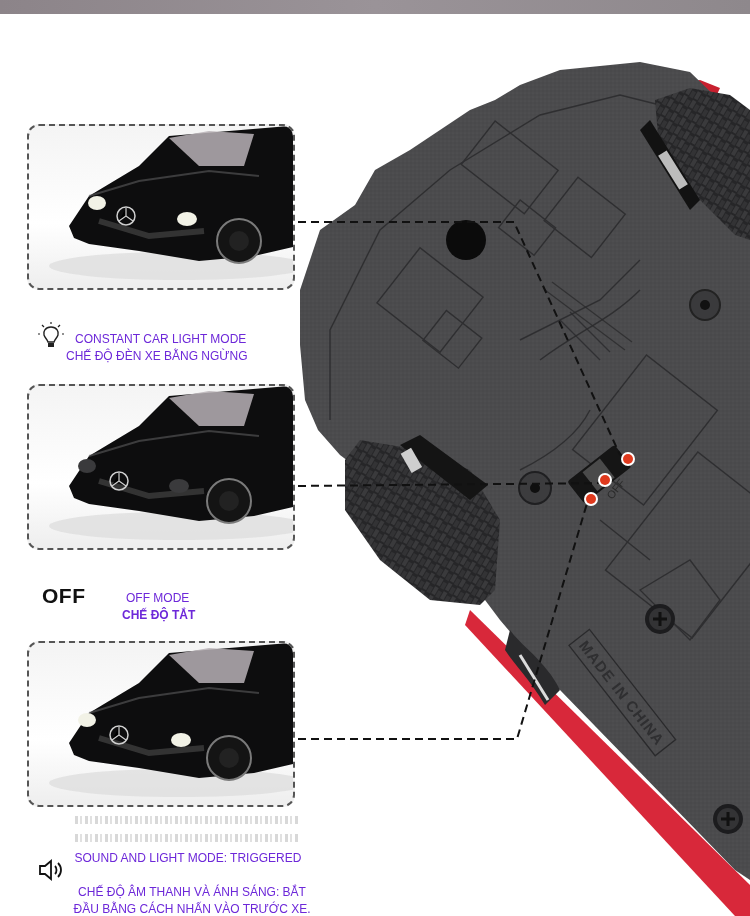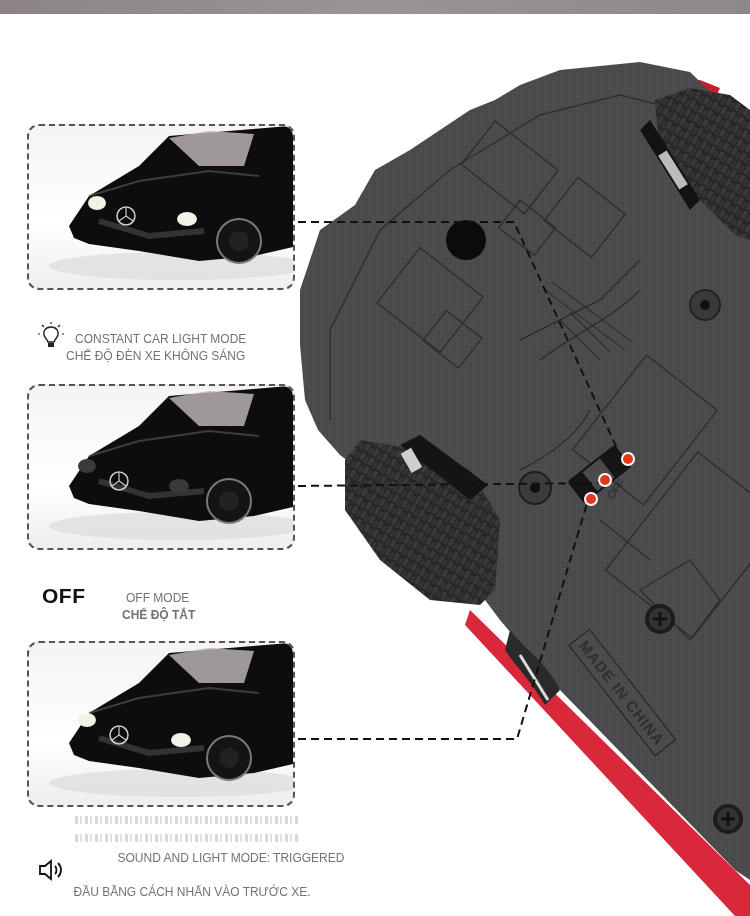--- a/index.html
+++ b/index.html
@@ -19,21 +19,21 @@
 
     
     .panel {
       position: absolute; left: 27px; width: 268px; height: 166px;
       border: 2px dashed #555; border-radius: 12px; overflow: hidden;
       background: linear-gradient(180deg, #f4f4f4 0%, #ffffff 60%, #eeeeee 100%);
       box-sizing: border-box;
     }
     .panel svg { position: absolute; left: 0; top: 0; }
 
-    .caption { position: absolute; font-size: 12px; line-height: 17px; color: #737373; }
+    .caption { position: absolute; font-size: 12px; line-height: 17px; color: #6d28d9; }
     .caption .line { display: block; }
     .off-label {
       position: absolute; left: 42px; top: 584px;
       font-size: 21px; font-weight: bold; color: #111; letter-spacing: 0.5px;
     }
     .blur-text {
       position: absolute; left: 75px; width: 225px; height: 8px;
       background: repeating-linear-gradient(90deg, #b8b8b8 0 3px, transparent 3px 5px, #c8c8c8 5px 7px, transparent 7px 10px);
       opacity: 0.55; filter: blur(0.6px);
     }
@@ -176,21 +176,21 @@
         <line x1="22" y1="3" x2="20" y2="5"></line>
       <line x1="0" y1="12" x2="2" y2="12"></line>
         <line x1="24" y1="12" x2="26" y2="12"></line>
     </g>
   </svg>
 </span>
 <div class="caption" style="left:75px; top:331px;">
   <span class="line">CONSTANT CAR LIGHT MODE</span>
 </div>
 <div class="caption" style="left:66px; top:348px;">
-  <span class="line">CHẾ ĐỘ ĐÈN XE KHÔNG SÁNG</span>
+  <span class="line">CHẾ ĐỘ ĐÈN XE BẰNG NGỪNG</span>
 </div>
 
 <div class="panel" style="top:384px;">
   <svg width="268" height="166" viewBox="0 0 268 166">
     <ellipse cx="150" cy="140" rx="130" ry="14" fill="#dcdcdc" opacity="0.7"></ellipse>
     <path d="M40 100 L60 70 L110 40 L140 10 L260 0 L268 0 L268 120 L225 130 L170 135 L110 125 L60 118 L45 112 Z" fill="#0d0d0e"></path>
     <path d="M140 12 L180 5 L225 8 L215 40 L170 40 Z" fill="#b9b2b6" opacity="0.85"></path>
     <path d="M60 70 L110 55 L180 45 L230 50" stroke="#5b5b5e" stroke-width="2" fill="none" opacity="0.6"></path>
     <path d="M70 95 L120 110 L175 105" stroke="#333" stroke-width="6" fill="none"></path>
     <circle cx="90" cy="95" r="9" fill="none" stroke="#cfcfcf" stroke-width="1.5"></circle>
@@ -229,18 +229,19 @@
 <div class="blur-text" style="top:816px;"></div>
 <div class="blur-text" style="top:834px;"></div>
 
 <span class="icon" style="left:38px; top:858px;">
   <svg width="26" height="24" viewBox="0 0 26 24">
     <path d="M2 8 L7 8 L13 3 L13 21 L7 16 L2 16 Z" fill="none" stroke="#111" stroke-width="1.8"></path>
     <path d="M17 8 C19 10 19 14 17 16" fill="none" stroke="#111" stroke-width="1.8"></path>
     <path d="M20 5 C24 9 24 15 20 19" fill="none" stroke="#111" stroke-width="1.8"></path>
   </svg>
 </span>
-<div class="caption" style="left:72px; top:850px; text-align:center; width:232px;margin-left:43px;">
+<div class="caption" style="left:72px; top:850px; text-align:center; width:232px;">
   <span class="line">SOUND AND LIGHT MODE: TRIGGERED</span>
 </div>
 <div class="caption" style="left:72px; top:884px; text-align:center; width:240px;">
+  <span class="line">CHẾ ĐỘ ÂM THANH VÀ ÁNH SÁNG: BẮT</span>
   <span class="line">ĐẦU BẰNG CÁCH NHẤN VÀO TRƯỚC XE.</span>
 </div>
 
 </body></html>

